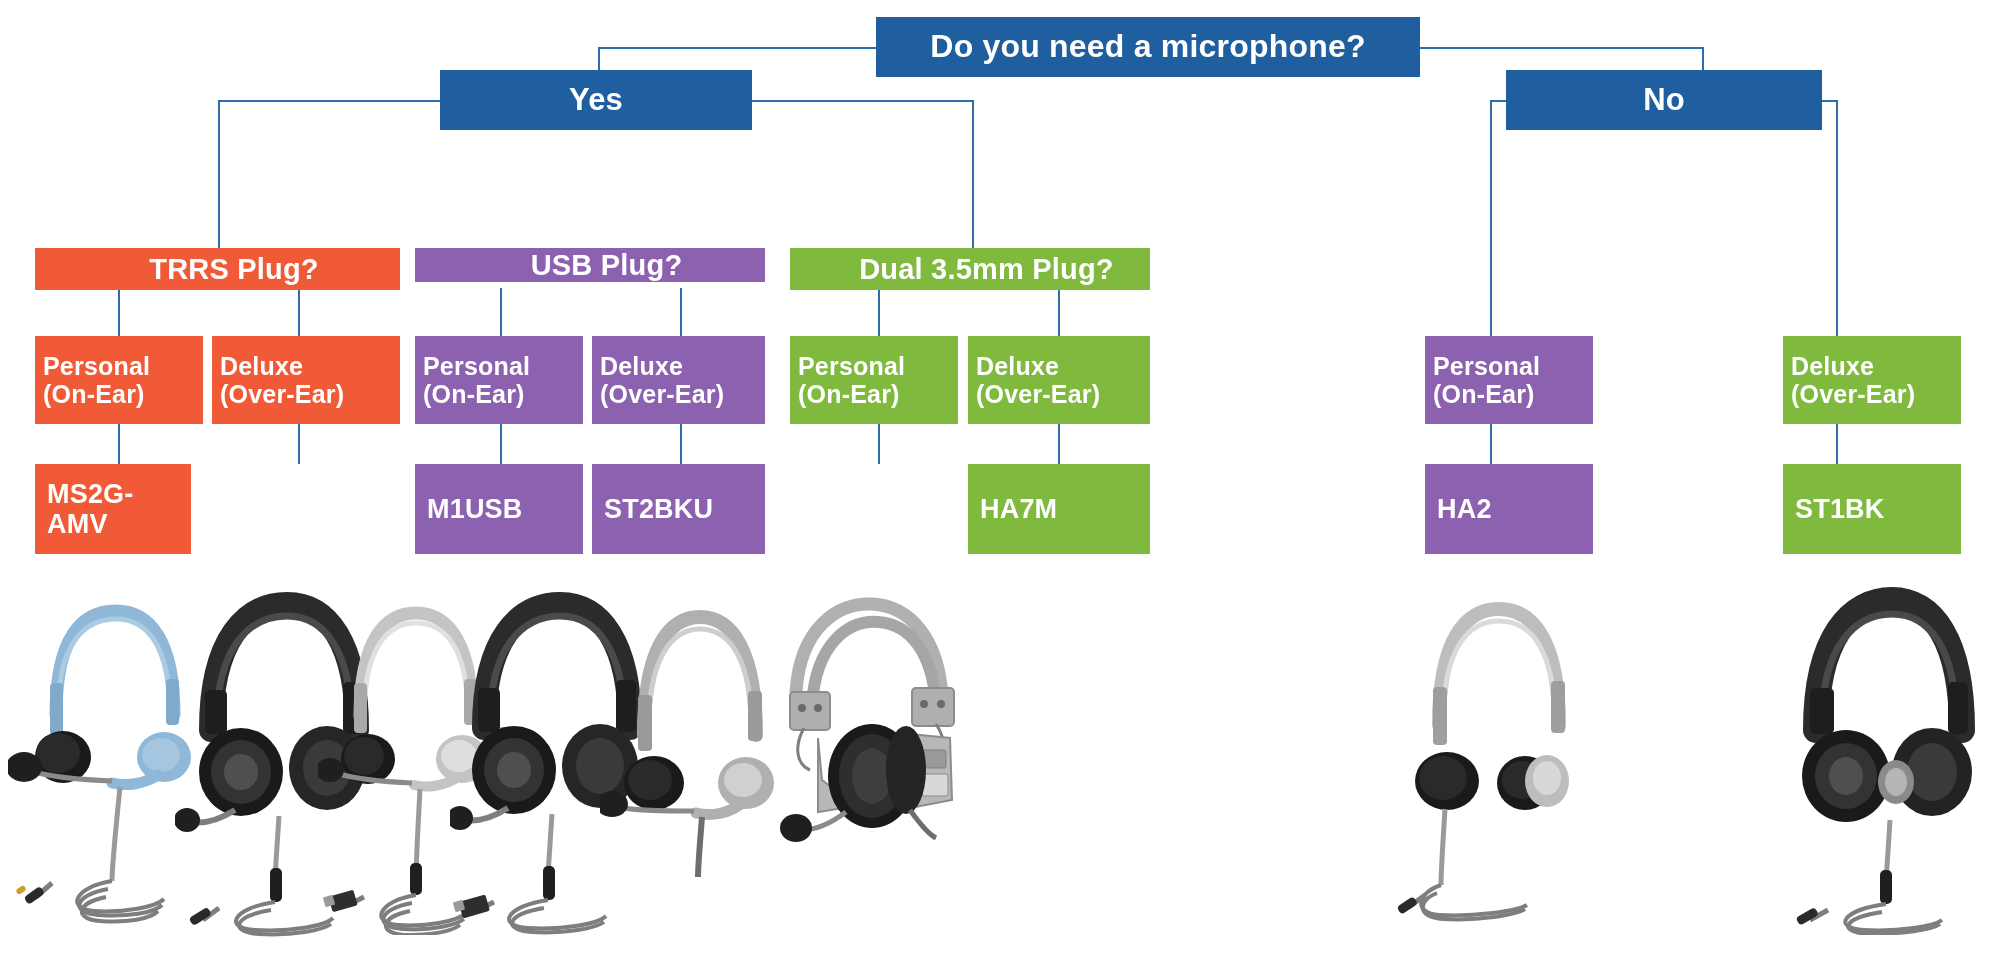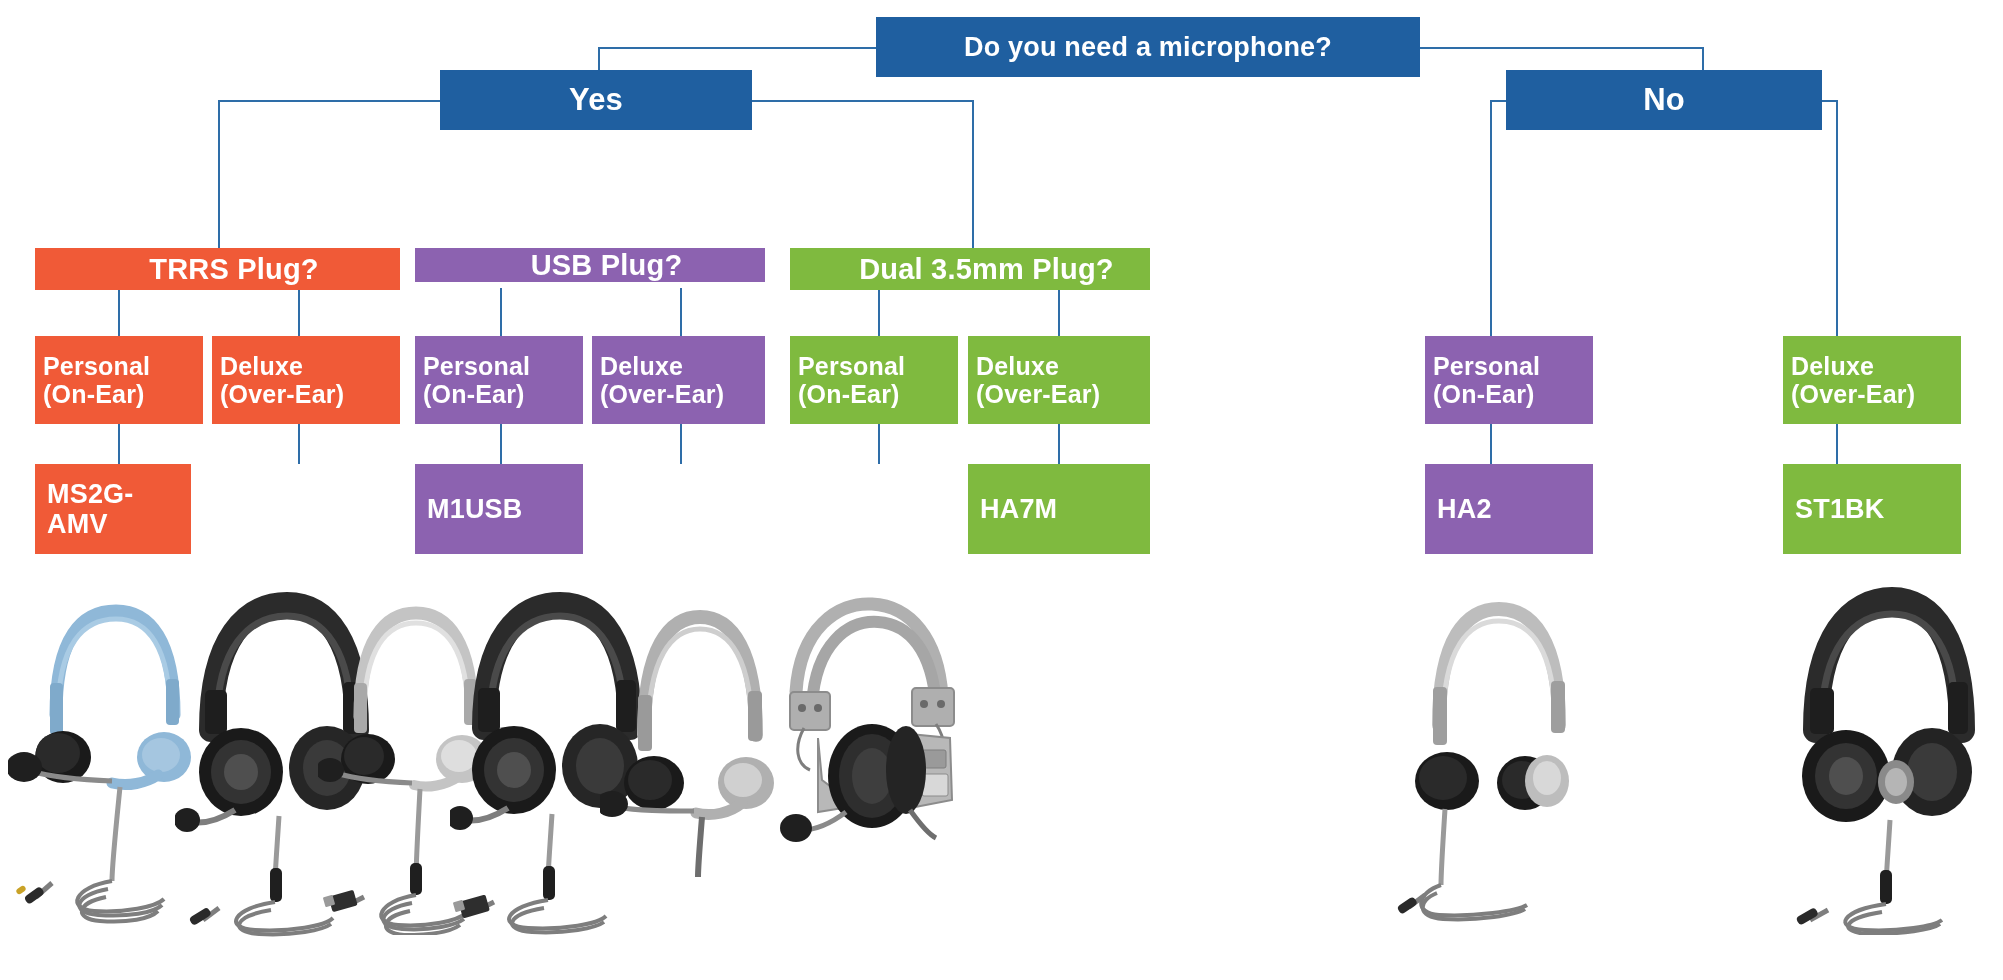--- a/index.html
+++ b/index.html
@@ -12,21 +12,21 @@
 
   .node{
     position:absolute;
     display:flex;align-items:center;justify-content:center;
     text-align:center;color:#ffffff;font-weight:bold;
     line-height:1.12;box-sizing:border-box;
     letter-spacing:.2px;
   }
   .node span{display:block;width:100%;}
 
-  .n-root{background:#1F5FA0;font-size:27px;}
+  .n-root{background:#1F5FA0;font-size:32px;}
   .n-yn{background:#1F5FA0;font-size:31px;}
   .n-orange{background:#F05A37;}
   .n-purple{background:#8C62B0;}
   .n-green{background:#7FBA3F;}
 
   .lvl-cat{font-size:29px;padding-left:33px;}
   .lvl-type{font-size:25px;justify-content:flex-start;padding-left:8px;text-align:left;}
   .lvl-type span{text-align:left;}
   .lvl-sku{font-size:27px;justify-content:flex-start;padding-left:12px;text-align:left;}
   .lvl-sku span{text-align:left;}
@@ -157,20 +157,23 @@
         <span>Deluxe</span>
         <span>(Over-Ear)</span>
       </span>
   </div>
 
   <div class="node n-orange lvl-sku" style="left:35px;top:464px;width:156px;height:90px;">
     <span>MS2G-AMV</span>
   </div>
   <div class="node n-purple lvl-sku" style="left:415px;top:464px;width:168px;height:90px;">
     <span>M1USB</span>
+  </div>
+  <div class="node n-purple lvl-sku" style="left:592px;top:464px;width:173px;height:90px;">
+    <span>ST2BKU</span>
   </div>
   <div class="node n-green lvl-sku" style="left:968px;top:464px;width:182px;height:90px;">
     <span>HA7M</span>
   </div>
   <div class="node n-purple lvl-sku" style="left:1425px;top:464px;width:168px;height:90px;">
     <span>HA2</span>
   </div>
   <div class="node n-green lvl-sku" style="left:1783px;top:464px;width:178px;height:90px;">
     <span>ST1BK</span>
   </div>

